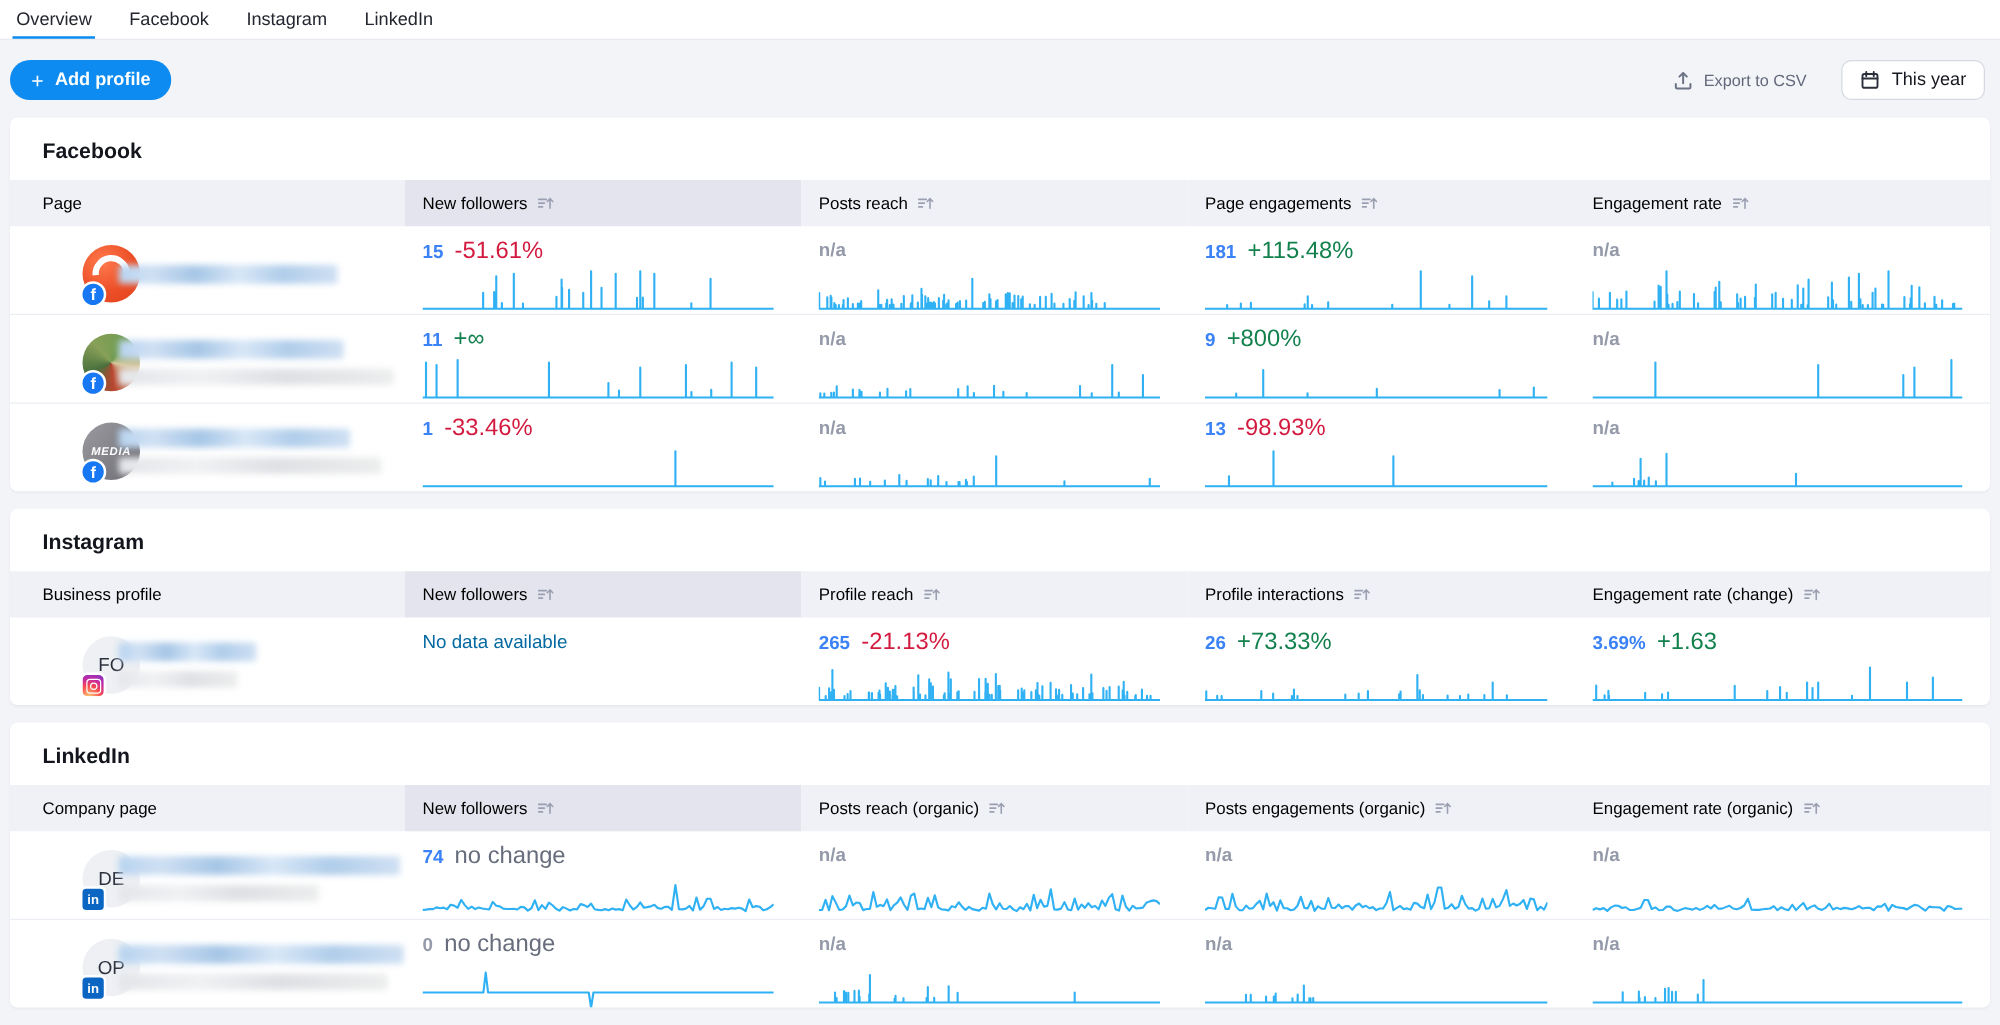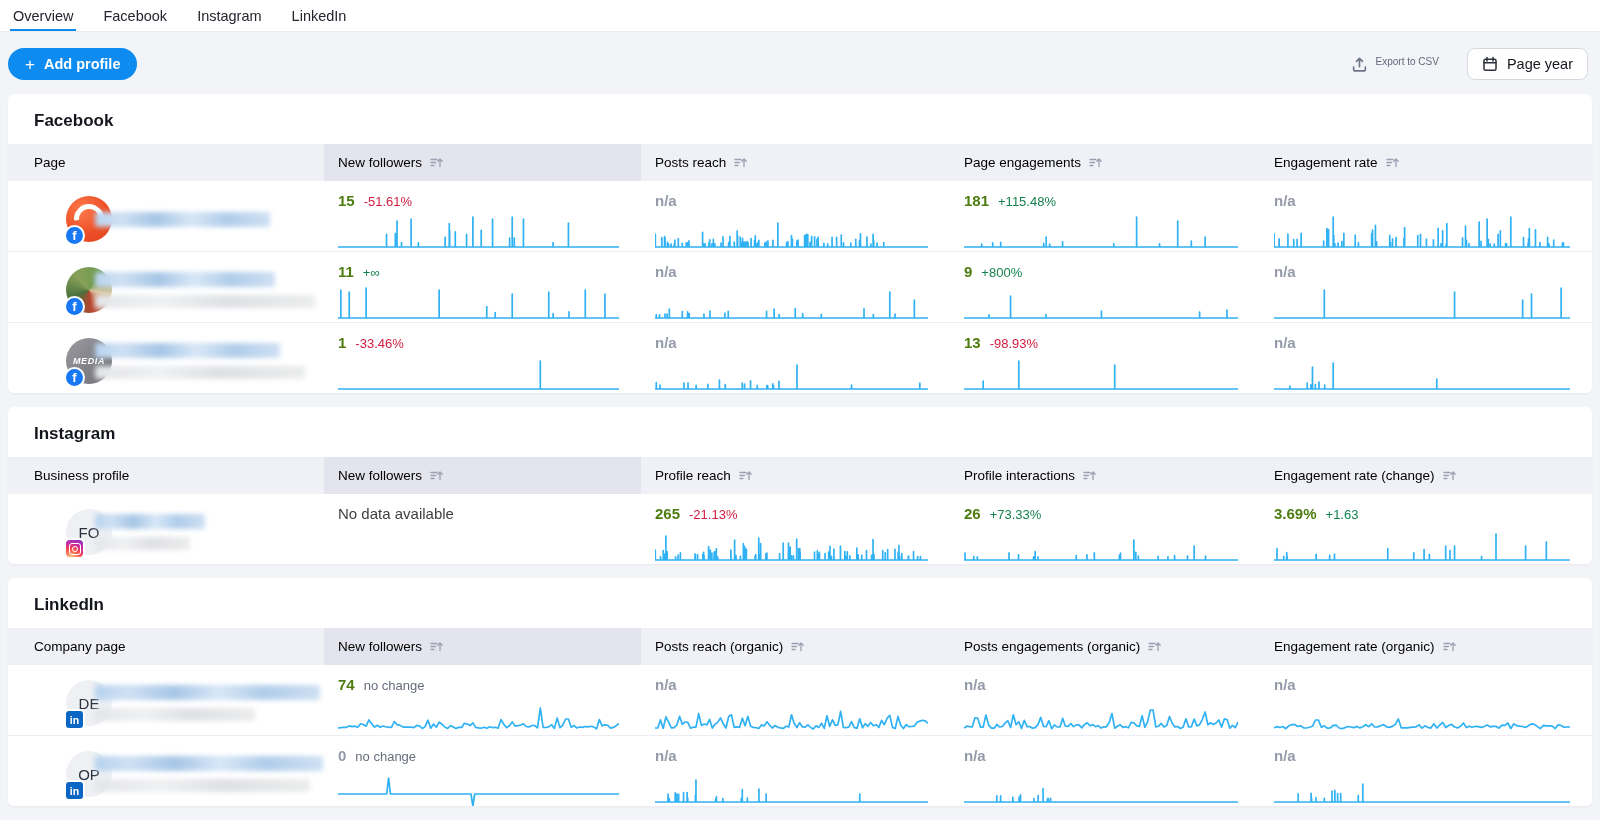--- a/index.html
+++ b/index.html
@@ -9,21 +9,21 @@
     border-bottom:1px solid #e8eaef;}
   .tab{font-size:14.5px;color:#23262f;padding:7px 3px 7px;margin-right:24px;cursor:pointer;text-align:right;}
   .tab.active{border-bottom:2px solid #0b8af0;padding-bottom:5px;}
   
   .toolbar{display:flex;align-items:center;justify-content:space-between;padding:16px 12px 14px 8px;}
   .btn-add{display:inline-flex;align-items:center;gap:9px;background:#0d8bf0;color:#fff;
     font-size:14.5px;font-weight:700;border:none;border-radius:17px;padding:8px 17px;cursor:pointer;
     font-family:"Liberation Sans",sans-serif;}
   .btn-add .plus{font-size:17px;font-weight:400;line-height:13px;}
   .tools-right{display:flex;align-items:center;gap:28px;}
-  .export{display:flex;align-items:flex-start;gap:8px;color:#62687a;font-size:10px;cursor:pointer;}
+  .export{display:flex;align-items:center;gap:8px;color:#62687a;font-size:13px;cursor:pointer;}
   .range-btn{display:flex;align-items:center;gap:9px;background:#fff;border:1px solid #d6d9e1;
     border-radius:8px;padding:7px 14px;font-size:14.5px;color:#16181f;cursor:pointer;
     font-family:"Liberation Sans",sans-serif;}
   
   .card{background:#fff;border-radius:6px;margin:0 8px 14px;overflow:hidden;
     box-shadow:0 1px 2px rgba(30,35,60,.05);}
   .card-title{font-size:17px;font-weight:700;color:#14161d;padding:17px 26px 13px;}
   .grid{display:grid;grid-template-columns:316px 317px 309px 310px 1fr;}
   .hcell{background:#f0f1f6;font-size:13.5px;color:#000000;display:flex;align-items:center;gap:8px;
     height:37px;padding:0 14px;box-sizing:border-box;}
@@ -58,24 +58,24 @@
   .bar.b2{height:13px;background:linear-gradient(90deg,#e4e5e9,#f0f1f3 30%,#dfe0e4 60%,#eceded 100%);}
   .r-fb0 .b1{width:175px}
   .r-fb1 .b1{width:180px}.r-fb1 .b2{width:220px}
   .r-fb2 .b1{width:185px}.r-fb2 .b2{width:210px}
   .r-ig0 .b1{width:110px}.r-ig0 .b2{width:95px}
   .r-li0 .b1{width:225px}.r-li0 .b2{width:160px}
   .r-li1 .b1{width:228px}.r-li1 .b2{width:215px}
   .metric{display:flex;flex-direction:column;justify-content:space-between;box-sizing:border-box;
     padding:11px 22px 6px 14px;}
   .vline{display:flex;align-items:baseline;gap:9px;font-size:15px;line-height:17px;}
-  .val{font-weight:700;color:#4d7c0f;}
+  .val{font-weight:700;color:#3b82f6;}
   .val.na,.val.num-muted{color:#949aa9;}
-  .val.nodata{font-weight:400;color:#404040;}
-  .delta{font-size:13px;}
+  .val.nodata{font-weight:400;color:#0369a1;}
+  .delta{font-size:19px;}
   .delta.neg{color:#d31b3f;}
   .delta.pos{color:#13814e;}
   .delta.neutral{color:#676d7c;}
   .spark{height:40px;margin-top:1px;}
   .spark svg{display:block;}
 </style>
 </head>
 <body>
 
 <div class="topbar">
@@ -96,21 +96,21 @@
           <path d="M8 10V2.5M5.2 5L8 2.2 10.8 5"></path>
           <path d="M2.5 10.5v2.5a1 1 0 0 0 1 1h9a1 1 0 0 0 1-1v-2.5"></path>
         </svg>
       <span>Export to CSV</span>
     </div>
     <button class="range-btn">
       <svg width="16" height="16" viewBox="0 0 16 16" fill="none" stroke="#2b2f3a" stroke-width="1.5" stroke-linecap="round">
           <rect x="2" y="3.2" width="12" height="11" rx="1.5"></rect>
           <path d="M5 1.5v3.4M11 1.5v3.4M2 6.8h12"></path>
         </svg>
-      <span>Page year</span>
+      <span>This year</span>
     </button>
   </div>
 </div>
 
 <div class="card">
   <div class="card-title">Facebook</div>
   <div class="grid">
     <div class="hcell first">
       <span>Page</span>
     </div>

